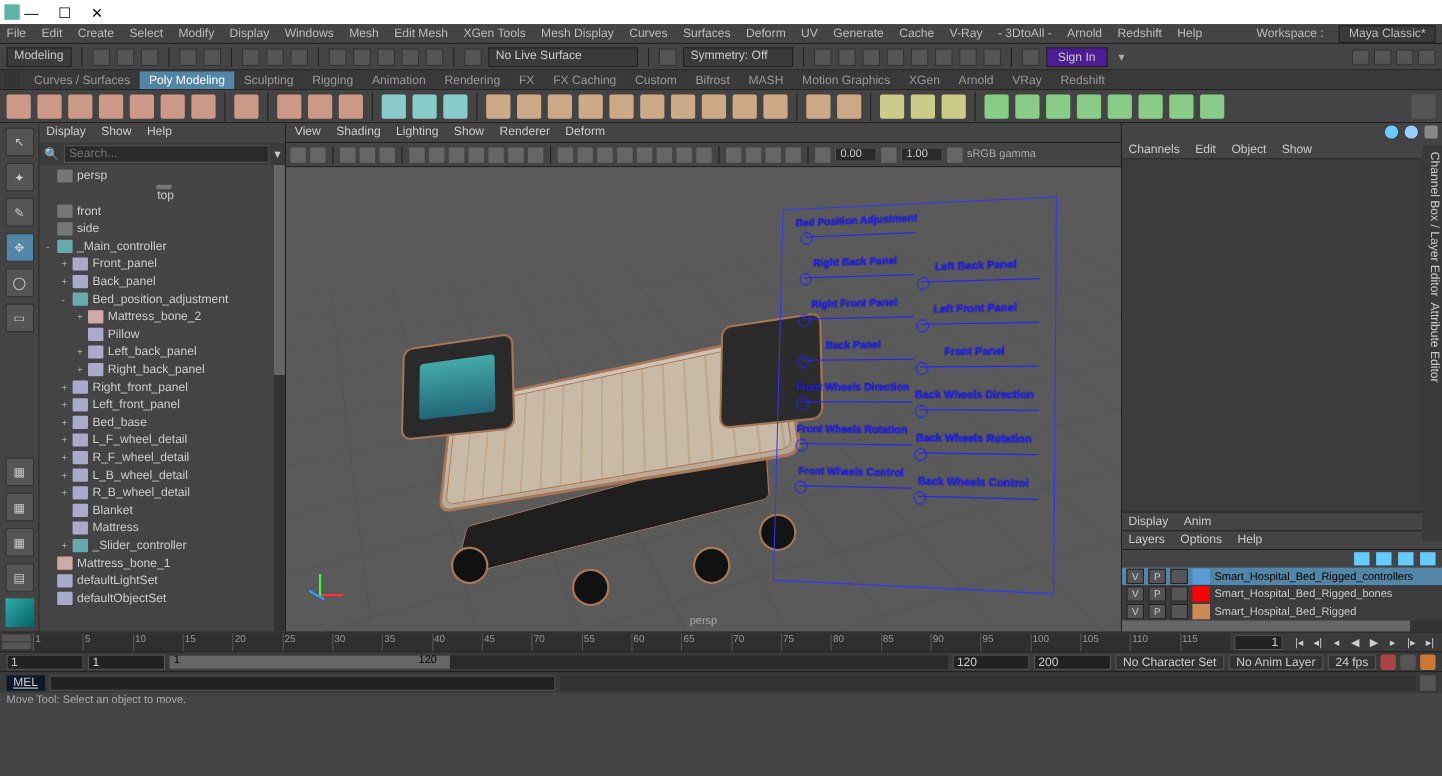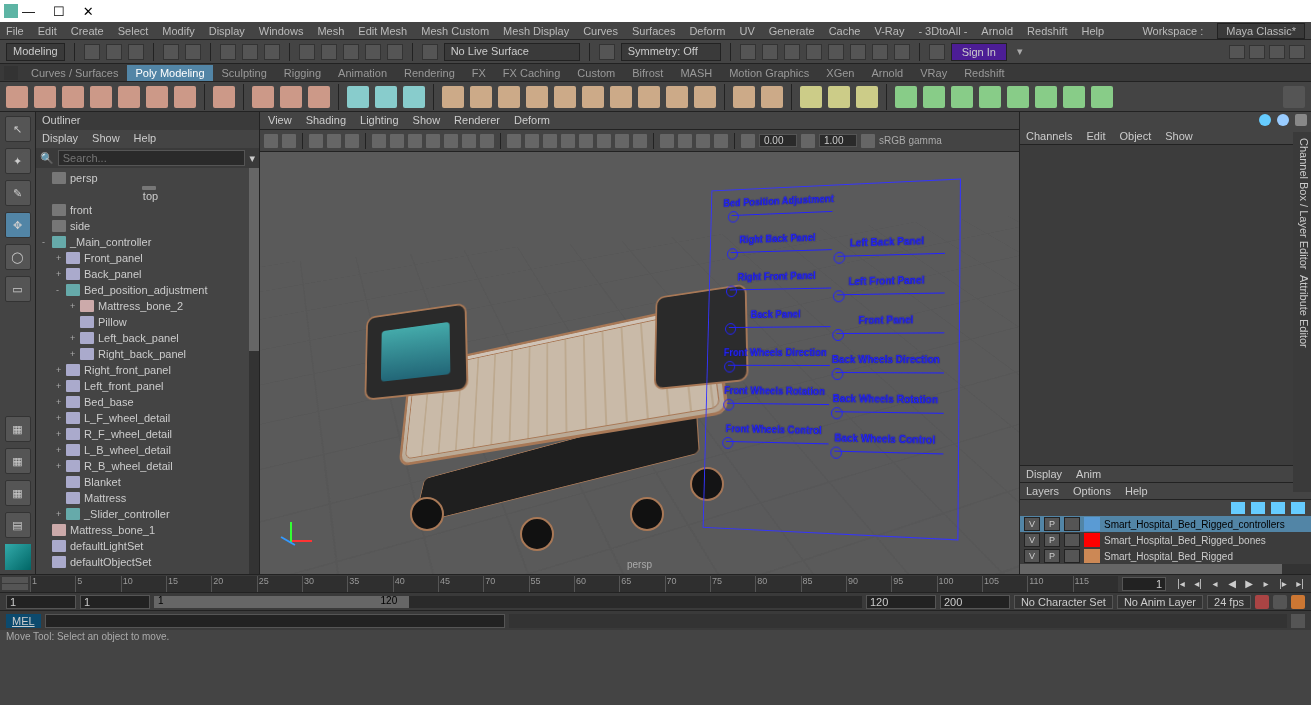--- a/index.html
+++ b/index.html
@@ -124,21 +124,21 @@
 .range { height:18px; background:#3a3a3a; display:flex; align-items:center; gap:4px; padding:0 6px; border-top:1px solid #222;}
 .range .fld { width:70px; background:#222; border:1px solid #555; padding:0 3px;}
 .range .bar { flex:1; height:12px; background:#2a2a2a; position:relative;}
 .range .bar .hnd { position:absolute; left:0; width:36%; height:100%; background:#666;}
 .range .bar .lbl1 { position:absolute; left:4px; top:-1px; font-size:10px; color:#000;}
 .range .bar .lbl2 { position:absolute; left:32%; top:-1px; font-size:10px; color:#000;}
 .range .dd { background:#333; border:1px solid #555; padding:0 6px;}
 .range .ricon { width:14px;height:14px;background:#a44;border-radius:2px;}
 
 .cmdline { height:20px; background:#3a3a3a; display:flex; align-items:center; gap:4px; padding:0 6px; border-top:1px solid #222;}
-.cmdline .lbl { background:#0c4a6e; padding:1px 6px;text-decoration:underline;}
+.cmdline .lbl { background:#0f172a; padding:1px 6px;text-decoration:underline;}
 .cmdline .inp { flex:0 0 460px; background:#222; border:1px solid #555; height:14px;}
 .cmdline .out { flex:1; background:#333; height:14px;}
 .cmdline .bt { width:14px;height:14px;background:#555;}
 
 .helpline { height:16px; background:#444; padding:1px 6px; color:#aaa; font-size:10px;}
 </style>
 </head>
 <body>
 
 <div class="titlebar">
@@ -153,21 +153,21 @@
 <div class="menubar">
   <span>File</span>
   <span>Edit</span>
   <span>Create</span>
   <span>Select</span>
   <span>Modify</span>
   <span>Display</span>
   <span>Windows</span>
   <span>Mesh</span>
   <span>Edit Mesh</span>
-  <span>Mesh Custom</span>
+  <span>XGen Tools</span>
   <span>Mesh Display</span>
   <span>Curves</span>
   <span>Surfaces</span>
   <span>Deform</span>
   <span>UV</span>
   <span>Generate</span>
   <span>Cache</span>
   <span>V-Ray</span>
   <span>- 3DtoAll -</span>
   <span>Arnold</span>
@@ -302,21 +302,20 @@
     <div class="tbtn">▭</div>
     <div class="spacer"></div>
     <div class="tbtn">▦</div>
     <div class="tbtn">▦</div>
     <div class="tbtn">▦</div>
     <div class="tbtn">▤</div>
     <div class="logo"></div>
   </div>
 
   <div class="outliner">
-    <div class="hdr">Outliner</div>
     <div class="menu">
       <span>Display</span>
       <span>Show</span>
       <span>Help</span>
     </div>
     <div class="search">
       <span>🔍</span>
       <input placeholder="Search..." style="">
       <span>▾</span>
     </div>

